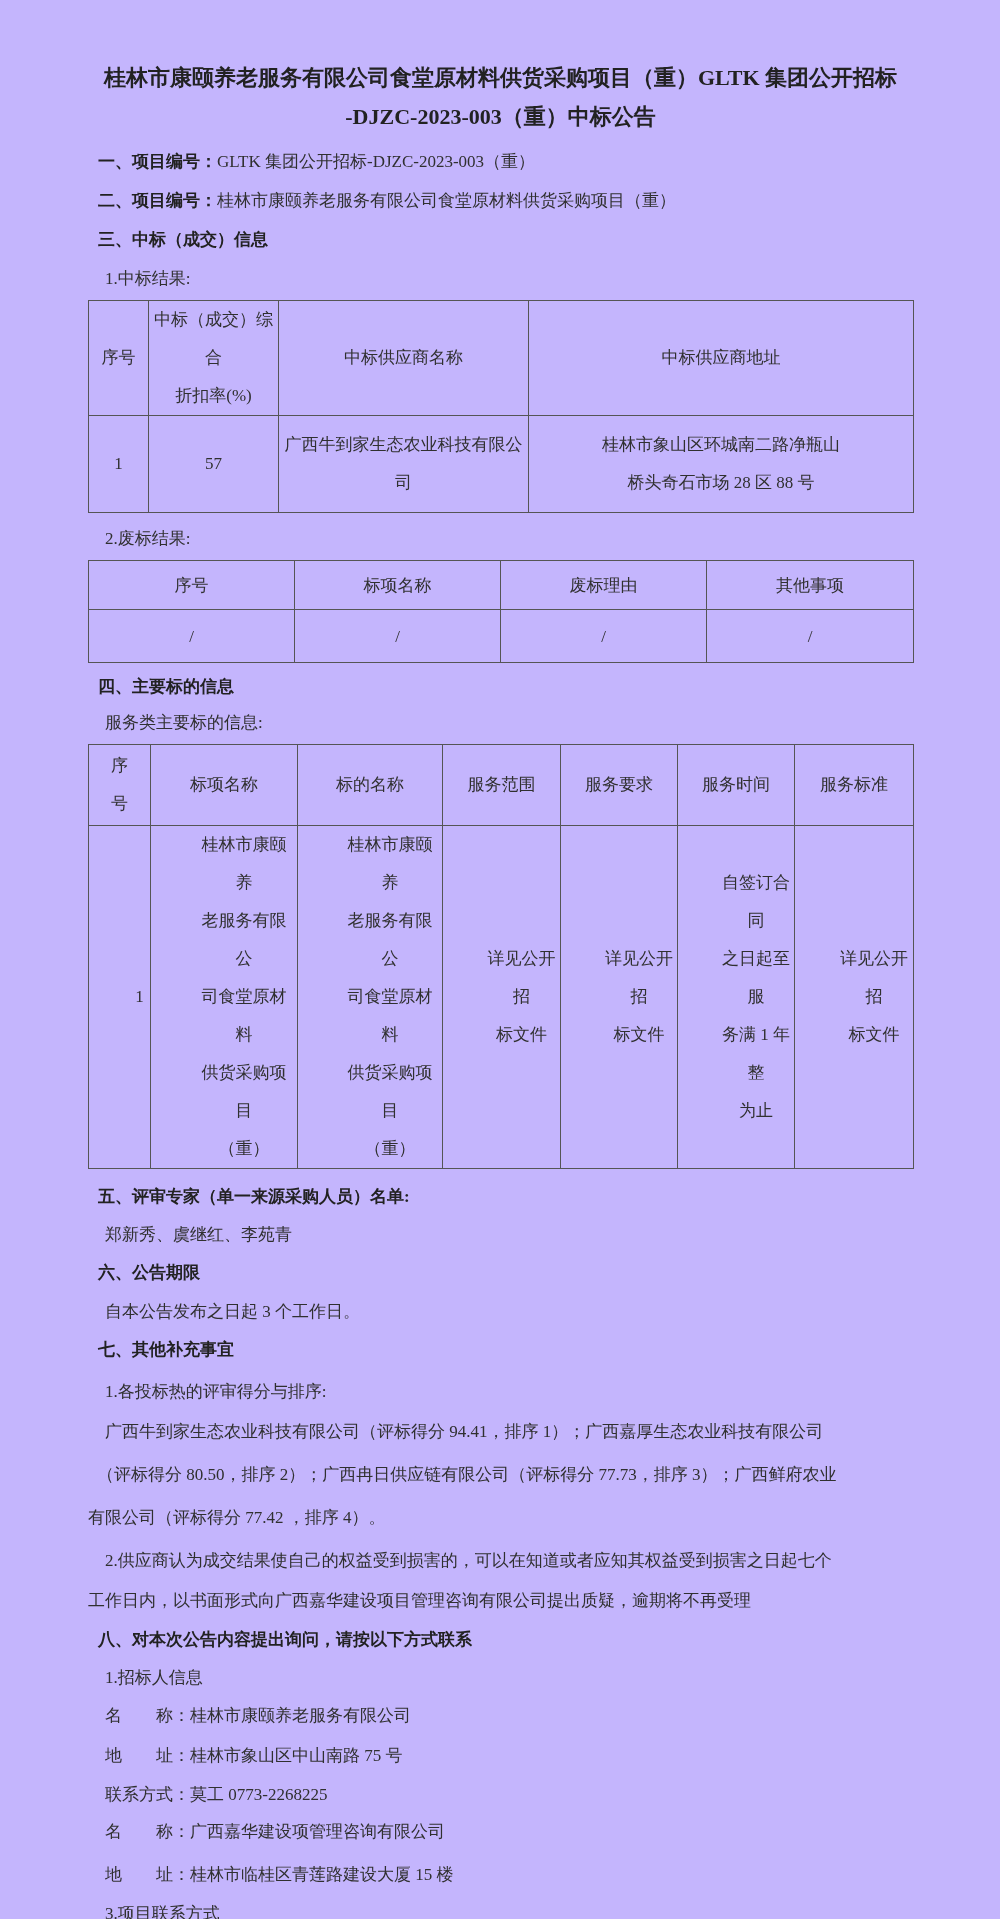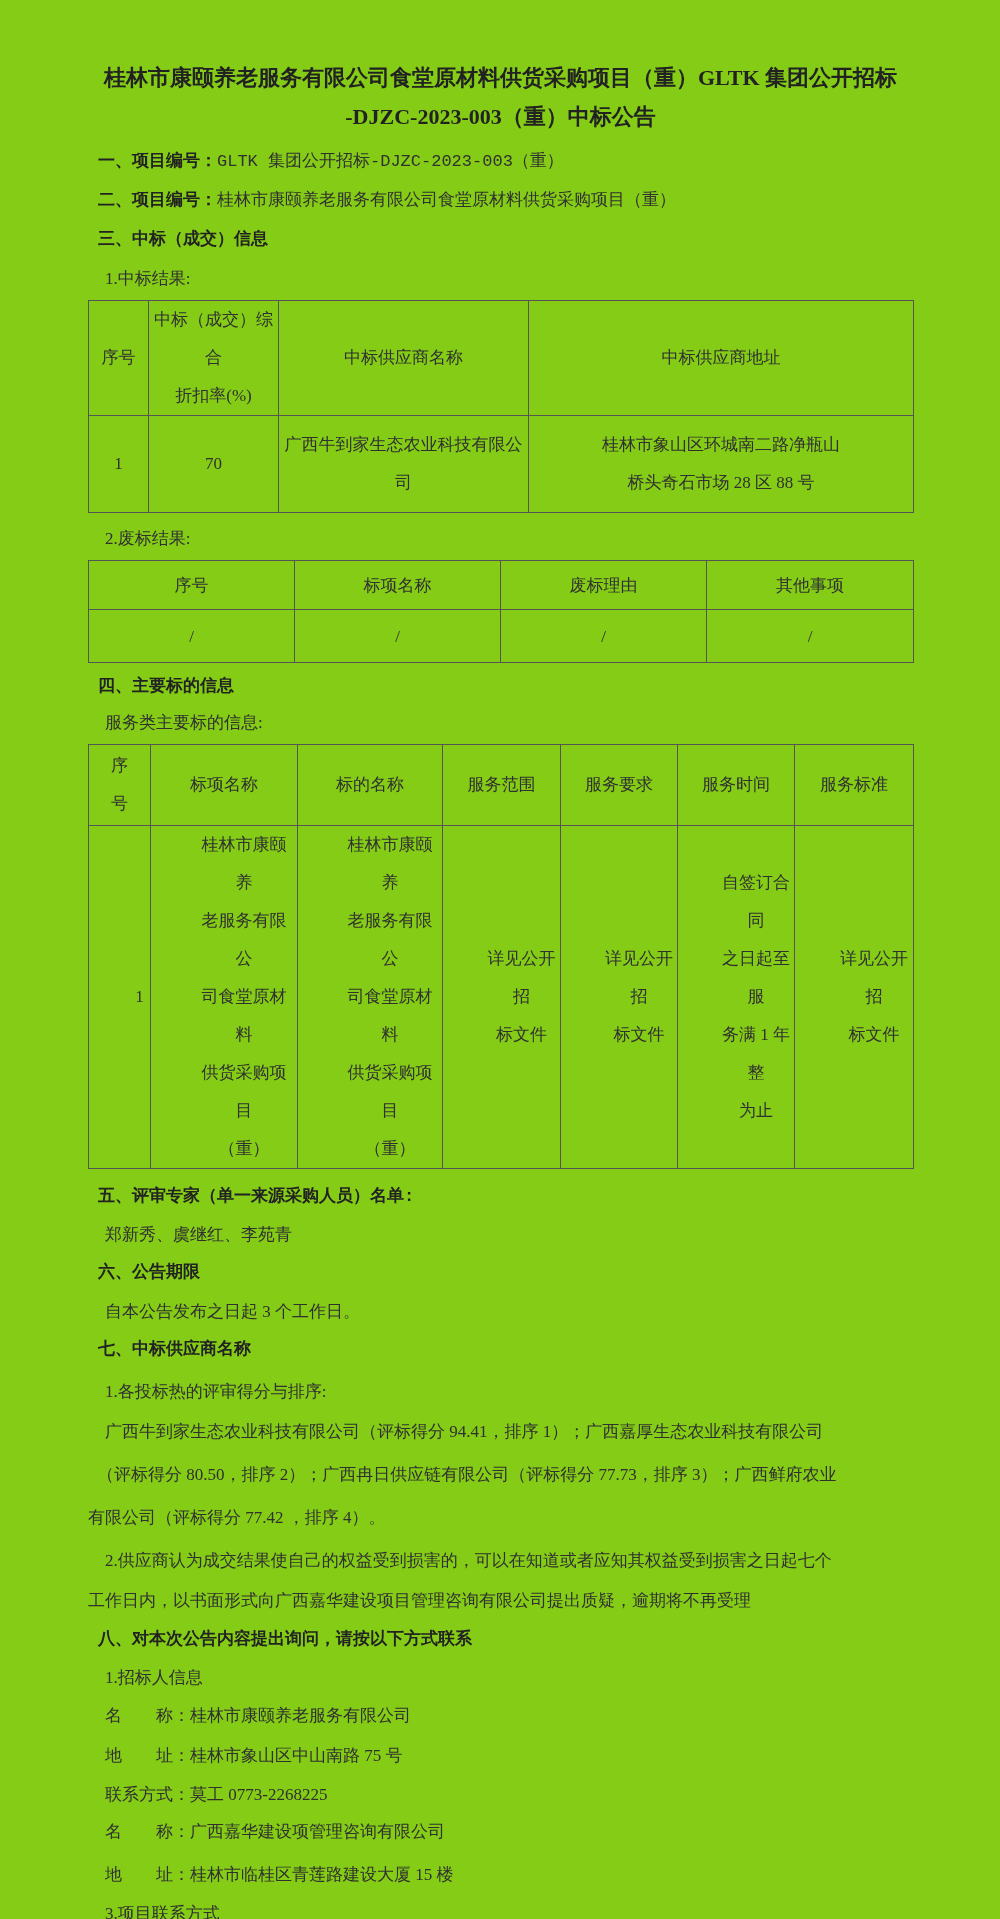--- a/index.html
+++ b/index.html
@@ -1,30 +1,30 @@
 <!DOCTYPE html>
 <html lang="zh"><head>
 <meta charset="utf-8">
 <style>
   html,body { margin:0; padding:0; background:#ffffff; }
   .page {
     position:relative;
     width:1000px; height:1919px;
     box-sizing:border-box;
     padding:58px 87px 0 88px;
-    background:#84cc16;
+    background:#c4b5fd;
     font-family:"Liberation Serif","DejaVu Serif",serif;
     font-size:17px;
     color:#303030;
     overflow:hidden;
   }
   .title { text-align:center; font-weight:bold; font-size:22px; color:#222222; }
   .tl { line-height:39px; }
   .line { line-height:27px; margin-top:12px; }
-  .hd { font-weight:bold; color:#222222; padding-left:10px;font-family:Liberation Mono, monospace; }
+  .hd { font-weight:bold; color:#222222; padding-left:10px; }
   .b  { font-weight:bold; color:#222222; }
   .ind  { padding-left:17px; }
   .ind9 { padding-left:9px; }
   .mt0{margin-top:16px}.mt6{margin-top:16px}.mt8{margin-top:8px}.mt9{margin-top:9px}
   .mt10{margin-top:10px}.mt11{margin-top:11px}.mt13{margin-top:13px}.mt14{margin-top:14px}
   .mt15{margin-top:15px}.mt16{margin-top:16px}
   table.tbl { border-collapse:collapse; table-layout:fixed; width:825px; margin-top:8px; }
   .tbl td {
     border:1px solid #555555;
     text-align:center; vertical-align:middle;
@@ -69,21 +69,21 @@
     <tbody>
         <tr class="rh">
       <td>序号</td>
       <td>中标（成交）综合
 折扣率(%)</td>
       <td>中标供应商名称</td>
       <td>中标供应商地址</td>
     </tr>
     <tr class="rd">
       <td>1</td>
-      <td>70</td>
+      <td>57</td>
       <td>广西牛到家生态农业科技有限公
 司</td>
       <td>桂林市象山区环城南二路净瓶山
 桥头奇石市场 28 区 88 号</td>
     </tr>
   </tbody>
     </table>
 
   <div class="line ind">2.废标结果:</div>
 
@@ -160,21 +160,21 @@
     </tr>
   </tbody>
     </table>
 
   <div class="line hd mt14">五、评审专家（单一来源采购人员）名单:</div>
   <div class="line ind mt11">郑新秀、虞继红、李苑青</div>
 
   <div class="line hd mt11">六、公告期限</div>
   <div class="line ind">自本公告发布之日起 3 个工作日。</div>
 
-  <div class="line hd mt11">七、中标供应商名称</div>
+  <div class="line hd mt11">七、其他补充事宜</div>
   <div class="line ind mt15">1.各投标热的评审得分与排序:</div>
   <div class="line ind mt13">广西牛到家生态农业科技有限公司（评标得分 94.41，排序 1）；广西嘉厚生态农业科技有限公司</div>
   <div class="line ind9 mt0">（评标得分 80.50，排序 2）；广西冉日供应链有限公司（评标得分 77.73，排序 3）；广西鲜府农业</div>
   <div class="line mt6">有限公司（评标得分 77.42 ，排序 4）。</div>
   <div class="line ind mt16">2.供应商认为成交结果使自己的权益受到损害的，可以在知道或者应知其权益受到损害之日起七个</div>
   <div class="line mt13">工作日内，以书面形式向广西嘉华建设项目管理咨询有限公司提出质疑，逾期将不再受理</div>
 
   <div class="line hd">八、对本次公告内容提出询问，请按以下方式联系</div>
   <div class="line ind mt11">1.招标人信息</div>
   <div class="line ind mt11">名　　称：桂林市康颐养老服务有限公司</div>

